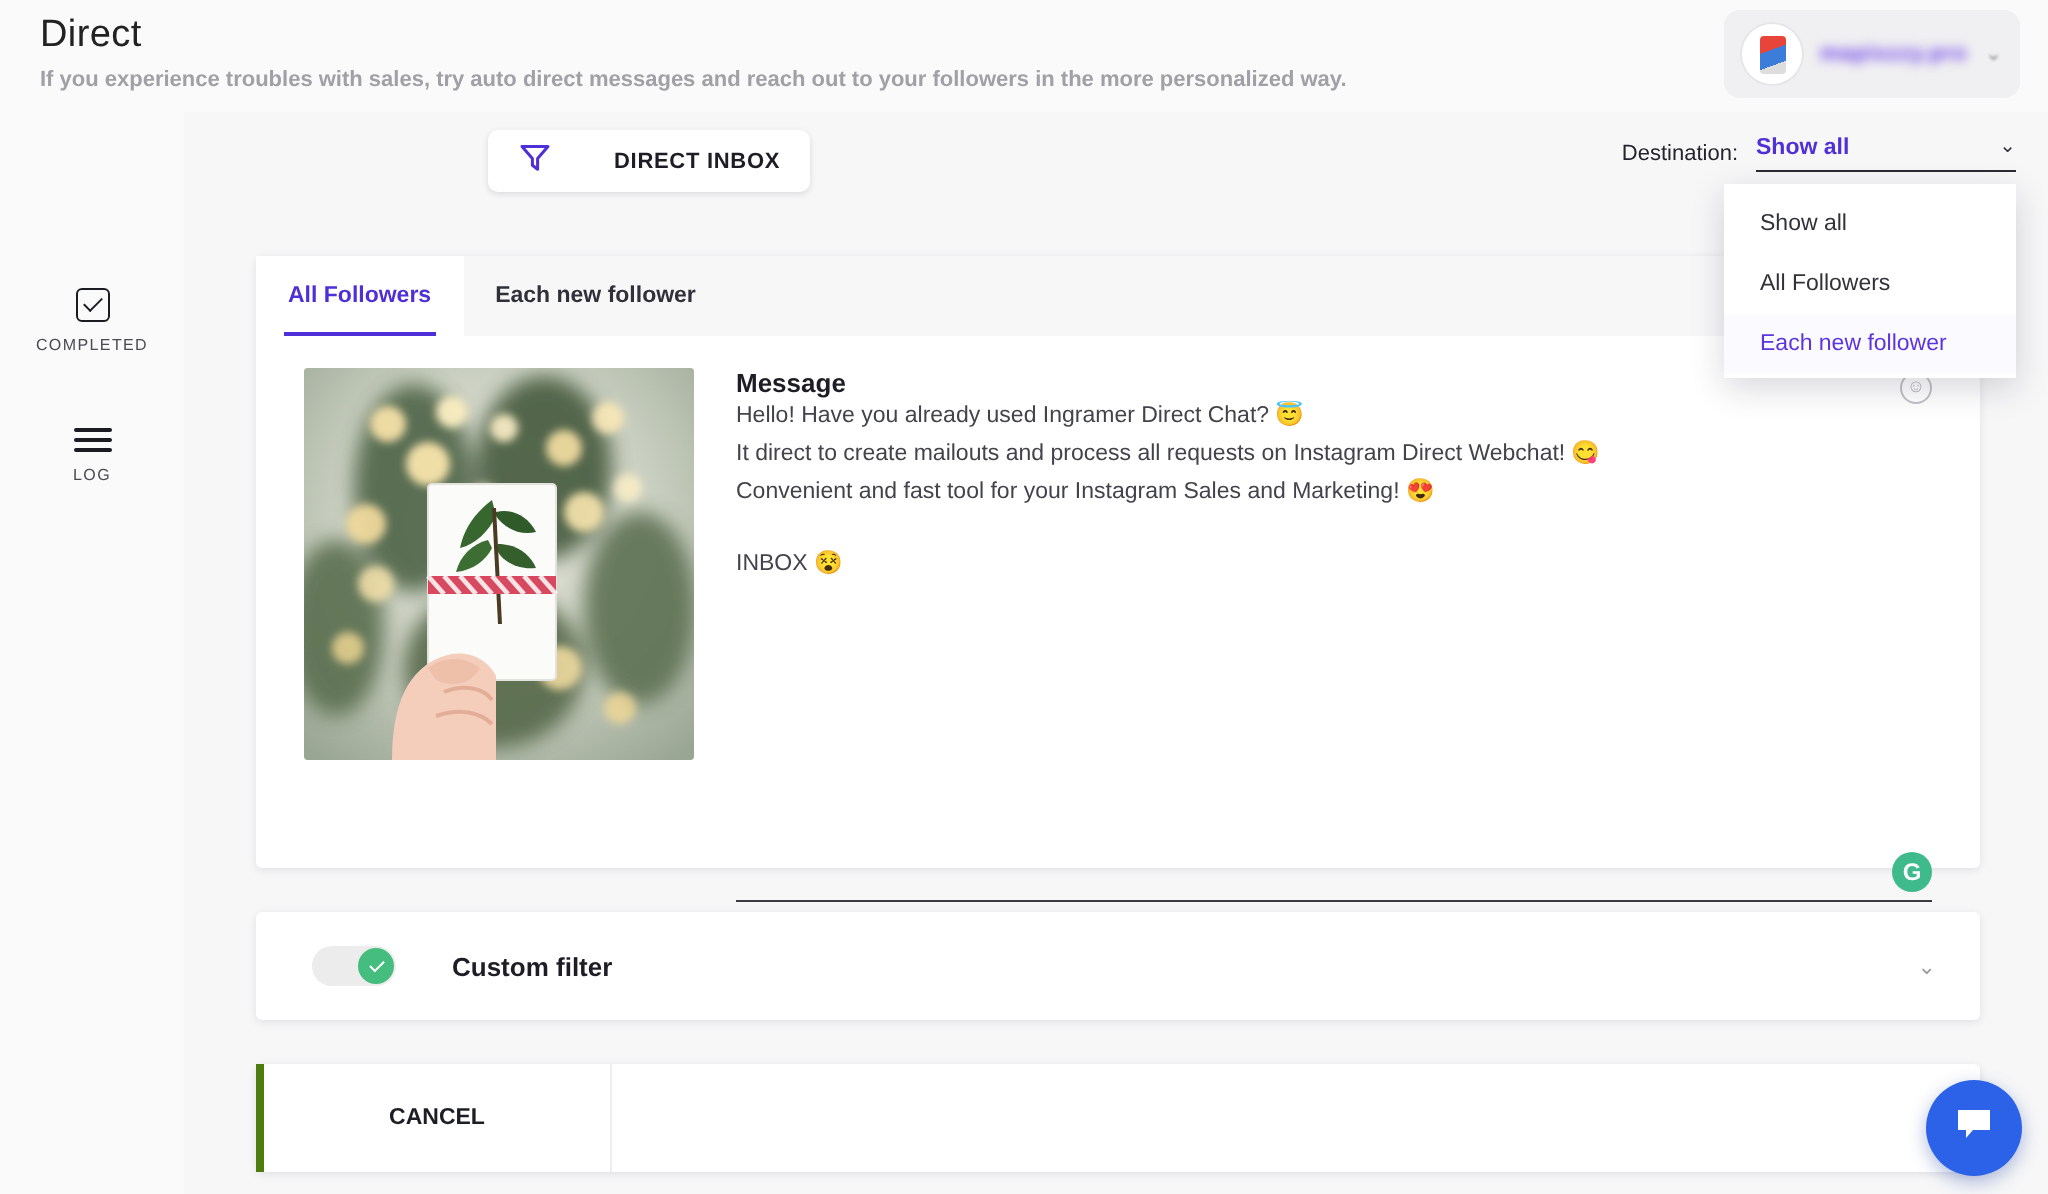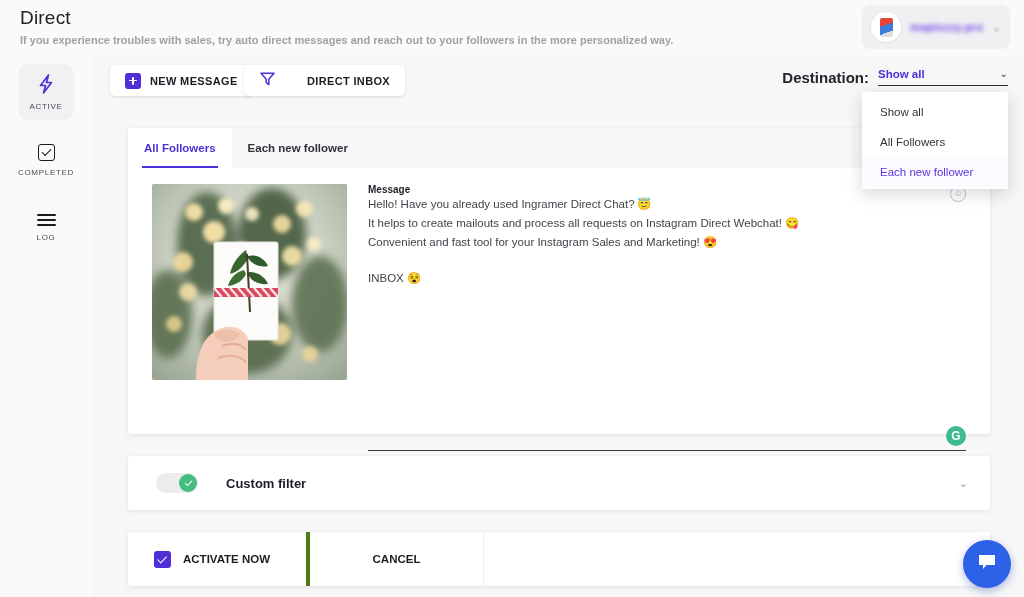--- a/index.html
+++ b/index.html
@@ -84,21 +84,21 @@
     position: relative; flex: 0 0 auto;
   }
   .ic-plus-sq::before, .ic-plus-sq::after {
     content: ""; position: absolute; background: #fff; border-radius: 1px;
   }
   .ic-plus-sq::before { left: 4px; top: 7.2px; width: 8px; height: 1.8px; }
   .ic-plus-sq::after { left: 7.1px; top: 4px; width: 1.8px; height: 8px; }
 
   
   .dest-wrap { position: absolute; right: 16px; top: 12px; display: flex; align-items: center; }
-  .dest-label { font-size: 15px; font-weight: 700; color: #24242c; margin-right: 9px; }
+  .dest-label { font-size: 11px; font-weight: 400; color: #24242c; margin-right: 9px; }
   .dest-select {
     width: 130px; border-bottom: 1.3px solid #2b2b33; padding-bottom: 5px;
     display: flex; align-items: center; cursor: pointer;
   }
   .dest-value { font-size: 11.5px; font-weight: 700; color: #4f2fd7; }
   .dest-caret { margin-left: auto; color: #33333c; font-size: 10px; line-height: 1; }
 
   .dest-menu {
     position: absolute; right: 16px; top: 36px; width: 146px;
     background: #fff; box-shadow: 0 5px 16px rgba(25,25,45,.17);
@@ -124,21 +124,21 @@
   .tab.active::after {
     content: ""; position: absolute; left: 14px; right: 14px; bottom: 0; height: 2px; background: #4f2fd7;
   }
 
   .thumb {
     position: absolute; left: 24px; top: 56px; width: 195px; height: 196px;
     border-radius: 2px; overflow: hidden; background: #cfd3c8;
   }
 
   .msg-area { position: absolute; left: 240px; top: 56px; width: 598px; }
-  .msg-title { font-size: 10px; font-weight: 700; color: #1d1d26; }
+  .msg-title { font-size: 13px; font-weight: 700; color: #1d1d26; }
   .emoji-btn {
     position: absolute; right: 0; top: 2px; width: 16px; height: 16px; border-radius: 50%;
     border: 1.4px solid #c2c2c8; color: #b9b9c0; font-size: 9px; line-height: 13px;
     text-align: center; cursor: pointer; user-select: none;
   }
   .msg-body { font-size: 11.5px; color: #43434c; line-height: 19px; }
   .msg-body .sig { margin-top: 17px; }
 
   .msg-underline {
     position: absolute; left: 240px; top: 322px; width: 598px; height: 0;
@@ -218,49 +218,37 @@
     <div class="account-chip">
       <div class="avatar">
         <div class="avatar-inner"></div>
       </div>
       <div class="account-name">mapixzzy.pro</div>
       <div class="account-caret">⌄</div>
     </div>
   </div>
 
   <div class="rail">
-    <div class="rail-item active" id="rail-active">
-      <span class="ic-bolt">
-        <svg width="20" height="22" viewBox="0 0 20 22" fill="none">
-          <path d="M12.5 2 L4.5 12.5 H9.5 L7.5 20 L15.5 9.5 H10.5 Z" stroke="#4f2fd7" stroke-width="1.7" stroke-linejoin="round" fill="none"></path>
-        </svg>
-      </span>
-      <span class="rail-label">ACTIVE</span>
-    </div>
 
     <div class="rail-item" id="rail-completed">
       <span class="ic-check-box"></span>
       <span class="rail-label">COMPLETED</span>
     </div>
 
     <div class="rail-item" id="rail-log">
       <span class="ic-log">
           <i></i>
           <i></i>
           <i></i>
         </span>
       <span class="rail-label">LOG</span>
     </div>
   </div>
 
   <div class="toolbar">
-    <div class="tb-btn" id="btn-new-message">
-      <span class="ic-plus-sq"></span>
-      <span class="tb-label">NEW MESSAGE</span>
-    </div>
 
     <div class="tb-btn" id="btn-direct-inbox">
       <span>
         <svg width="17" height="17" viewBox="0 0 17 17" fill="none">
           <path d="M2 3.2 H15 L9.8 9.2 V14.6 L7.2 12.6 V9.2 Z" stroke="#4f2fd7" stroke-width="1.5" stroke-linejoin="round" fill="none"></path>
         </svg>
       </span>
       <span class="tb-label">DIRECT INBOX</span>
     </div>
 
@@ -344,21 +332,21 @@
           <path d="M66 174 C78 170 88 172 94 178" stroke="#e3ae98" stroke-width="2" fill="none"></path>
         </g>
       </svg>
     </div>
 
     <div class="msg-area">
       <div class="msg-title">Message</div>
       <div class="emoji-btn">☺</div>
       <div class="msg-body">
         <div>Hello! Have you already used Ingramer Direct Chat? 😇</div>
-        <div>It helps to create mailouts and process all requests on Instagram Direct Webchat! 😋</div>
+        <div>It direct to create mailouts and process all requests on Instagram Direct Webchat! 😋</div>
         <div>Convenient and fast tool for your Instagram Sales and Marketing! 😍</div>
         <div class="sig">INBOX 😵</div>
       </div>
     </div>
 
     <div class="grammarly">G</div>
     <div class="msg-underline"></div>
 
     <div class="attention">
       <span class="attention-text">Attention!</span>
@@ -369,24 +357,20 @@
 
   <div class="filter-card">
     <div class="toggle">
       <div class="toggle-knob"></div>
     </div>
     <div class="filter-label">Custom filter</div>
     <div class="filter-caret">⌄</div>
   </div>
 
   <div class="footer">
-    <div class="foot-cell" id="foot-activate">
-      <span class="chk-purple"></span>
-      <span>ACTIVATE NOW</span>
-    </div>
     <div class="foot-cell" id="foot-cancel">CANCEL</div>
   </div>
 
   <div class="fab">
     <span>
       <svg width="24" height="24" viewBox="0 0 24 24">
         <path d="M4 5 H20 V15 H11.5 L8 19 V15 H4 Z" fill="#ffffff"></path>
       </svg>
     </span>
   </div>

